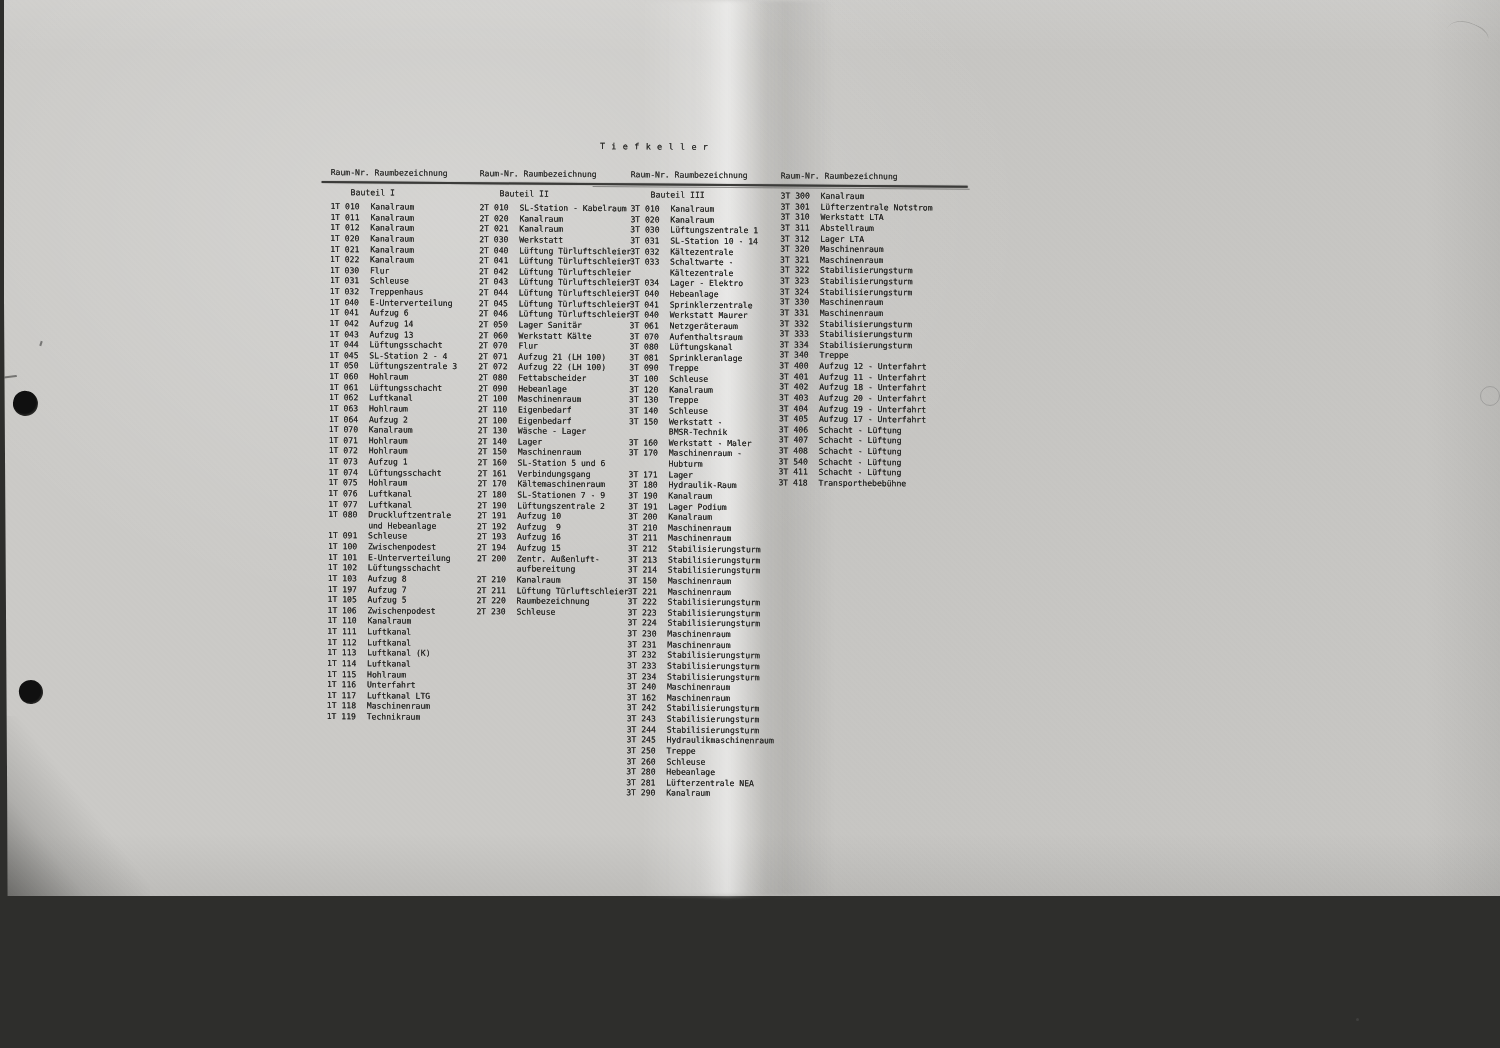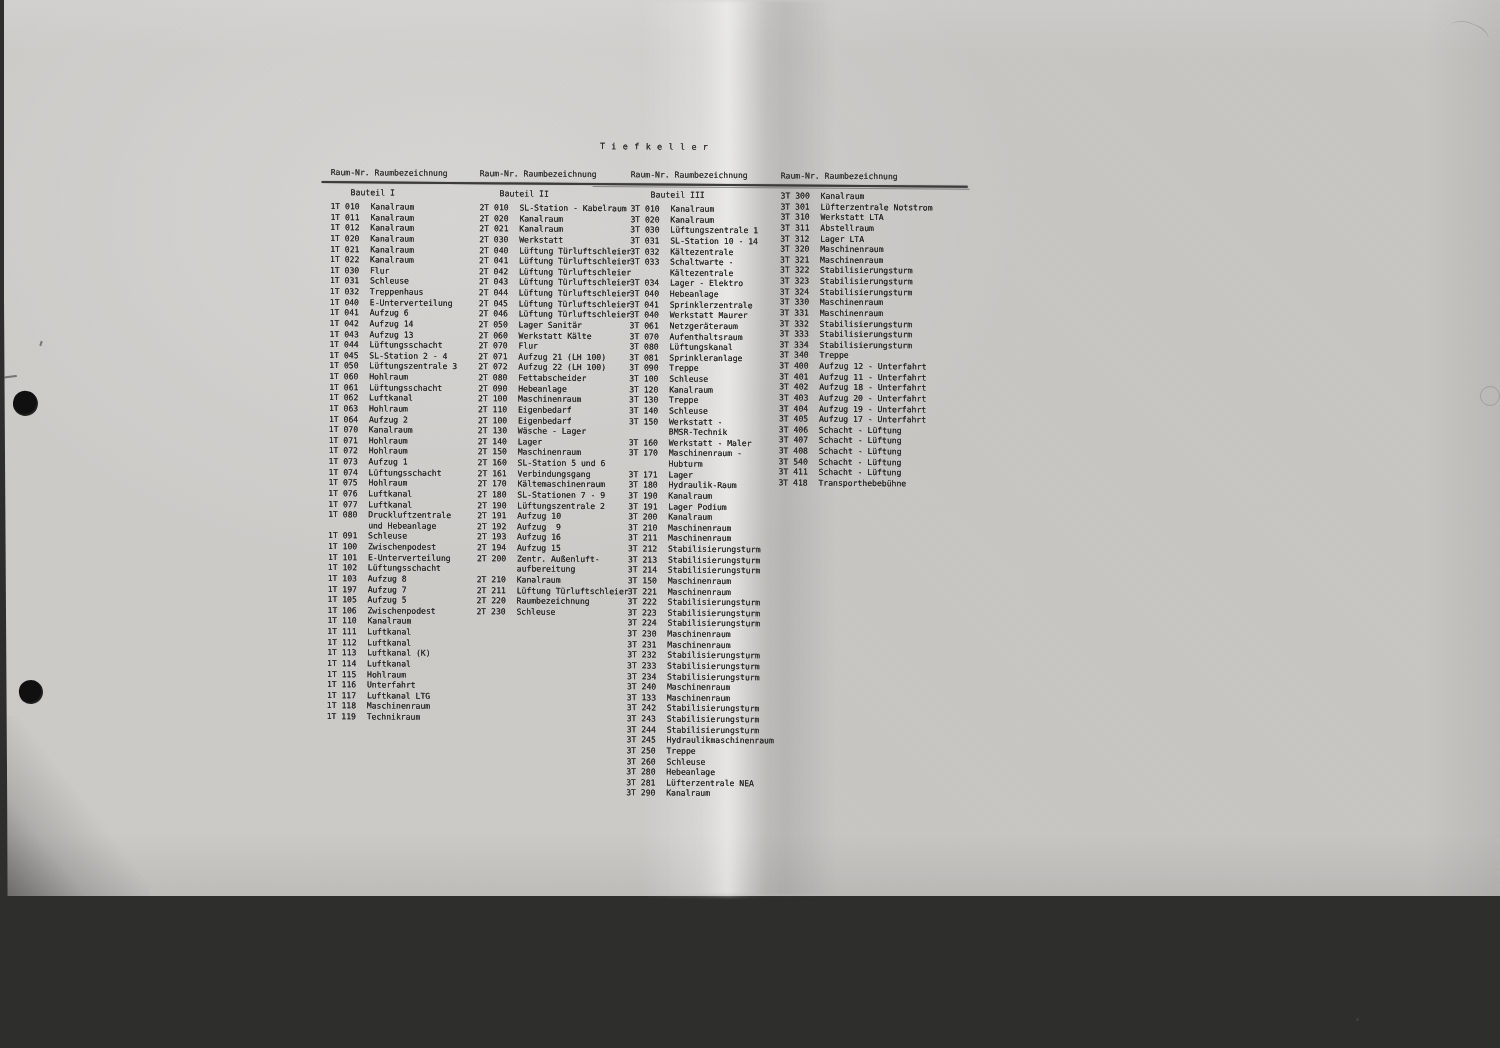--- a/index.html
+++ b/index.html
@@ -735,21 +735,21 @@
     <span class="nr">3T 234</span>
     <span class="nm">Stabilisierungsturm</span>
   </div>
 
   <div class="row">
     <span class="nr">3T 240</span>
     <span class="nm">Maschinenraum</span>
   </div>
 
   <div class="row">
-    <span class="nr">3T 133</span>
+    <span class="nr">3T 162</span>
     <span class="nm">Maschinenraum</span>
   </div>
 
   <div class="row">
     <span class="nr">3T 242</span>
     <span class="nm">Stabilisierungsturm</span>
   </div>
 
   <div class="row">
     <span class="nr">3T 243</span>

